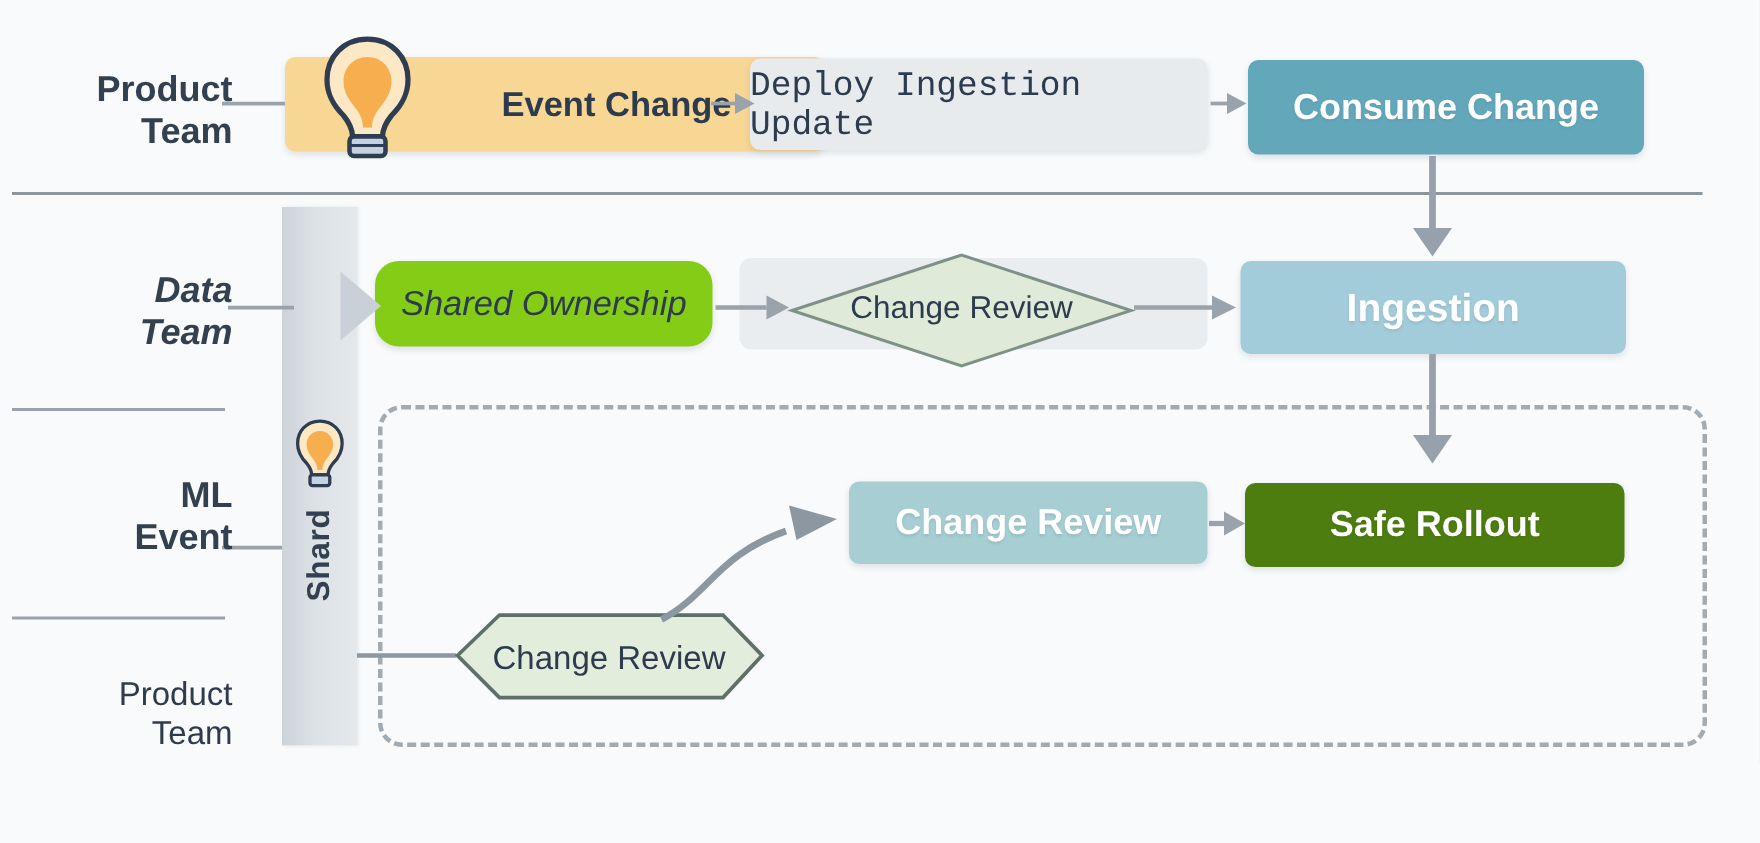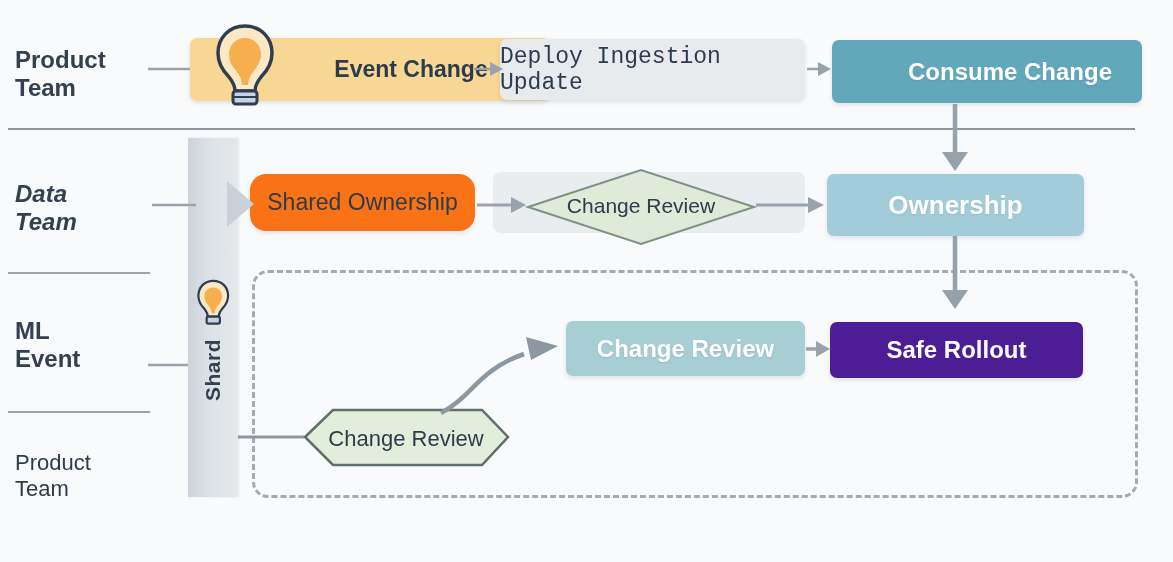--- a/index.html
+++ b/index.html
@@ -5,42 +5,42 @@
   html,body{margin:0;padding:0;background:#eef0f2;}
   .canvas{
     position:relative;width:1173px;height:562px;overflow:hidden;
     background:#f8fafb;
     font-family:"Liberation Sans", sans-serif;
     color:#2d3c4e;
   }
   .abs{position:absolute;}
   
   .lane-label{
-    width:140px;text-align:left;white-space:pre-line;
+    width:140px;text-align:right;white-space:pre-line;
     font-size:24px;font-weight:700;line-height:28px;color:#33404f;
     z-index:4;
   }
   .lane-label.regular{font-weight:400;font-size:22px;line-height:26px;color:#2f3b4c;}
   
   .node{
     display:flex;align-items:center;justify-content:center;
     font-size:23px;font-weight:500;border-radius:7px;
     box-shadow:0 2px 4px rgba(110,120,132,.18);
     z-index:2;
   }
   .node.dark-text{color:#2c3b4d;}
   .node.white-text{color:#ffffff;font-weight:700;text-shadow:0 1px 2px rgba(40,60,70,.12);}
   .event-change{background:#f8d694;font-weight:700;padding-left:82px;}
   .deploy{background:#e7ebee;}
   .consume{background:#63a7bb;font-size:24px;}
-  .shared{background:#f97316;border-radius:16px;}
+  .shared{background:#84cc16;border-radius:16px;font-style:italic;}
   .diamond-bg{background:#e9edf0;border-radius:8px;box-shadow:none;z-index:2;}
   .validation{background:#a3ccdb;font-size:26px;}
   .cr-ml{background:#a6ced3;font-size:24px;}
-  .safe-rollout{background:#4c1d95;font-size:24px;}
+  .safe-rollout{background:#4d7c0f;font-size:24px;}
   
   .vbar{
     background:linear-gradient(90deg,#ccd3d9 0%,#dde2e6 45%,#e4e8eb 100%);
     z-index:2;box-shadow:1px 0 2px rgba(120,130,140,.15);
   }
   .shard-label{
     display:flex;align-items:center;justify-content:center;z-index:4;
   }
   .shard-label span{
     transform:rotate(-90deg);font-size:21px;font-weight:700;color:#33404f;letter-spacing:.5px;
@@ -71,25 +71,25 @@
   <div class="abs lane-label regular" style="left:15px;top:450px;">Product
 Team</div>
 
   <div class="abs vbar" style="left:188px;top:138px;width:50px;height:359px;"></div>
   <div class="abs shard-label" style="left:186px;top:328px;width:54px;height:84px;">
     <span>Shard</span>
   </div>
 
   <div class="abs node event-change dark-text" style="left:190px;top:38px;width:278px;height:63px;">Event Change</div>
   <div class="abs node deploy dark-text" style="left:500px;top:39px;width:305px;height:61px;font-family:Liberation Mono, monospace;">Deploy Ingestion Update</div>
-  <div class="abs node consume white-text" style="left:832px;top:40px;width:264px;height:63px;padding-left:46px;">Consume Change</div>
+  <div class="abs node consume white-text" style="left:832px;top:40px;width:264px;height:63px;">Consume Change</div>
 
   <div class="abs node shared dark-text" style="left:250px;top:174px;width:225px;height:57px;">Shared Ownership</div>
   <div class="abs node diamond-bg" style="left:493px;top:172px;width:312px;height:61px;"></div>
-  <div class="abs node validation white-text" style="left:827px;top:174px;width:257px;height:62px;">Ownership</div>
+  <div class="abs node validation white-text" style="left:827px;top:174px;width:257px;height:62px;">Ingestion</div>
 
   <div class="abs node cr-ml white-text" style="left:566px;top:321px;width:239px;height:55px;">Change Review</div>
   <div class="abs node safe-rollout white-text" style="left:830px;top:322px;width:253px;height:56px;">Safe Rollout</div>
 
   <svg class="overlay" width="1173" height="562" viewBox="0 0 1173 562">
 
     <line x1="8" y1="129" x2="1135" y2="129" stroke="#8d959d" stroke-width="2"></line>
     <line x1="8" y1="273" x2="150" y2="273" stroke="#9aa3ab" stroke-width="2"></line>
     <line x1="8" y1="412" x2="150" y2="412" stroke="#9aa3ab" stroke-width="2"></line>
 

